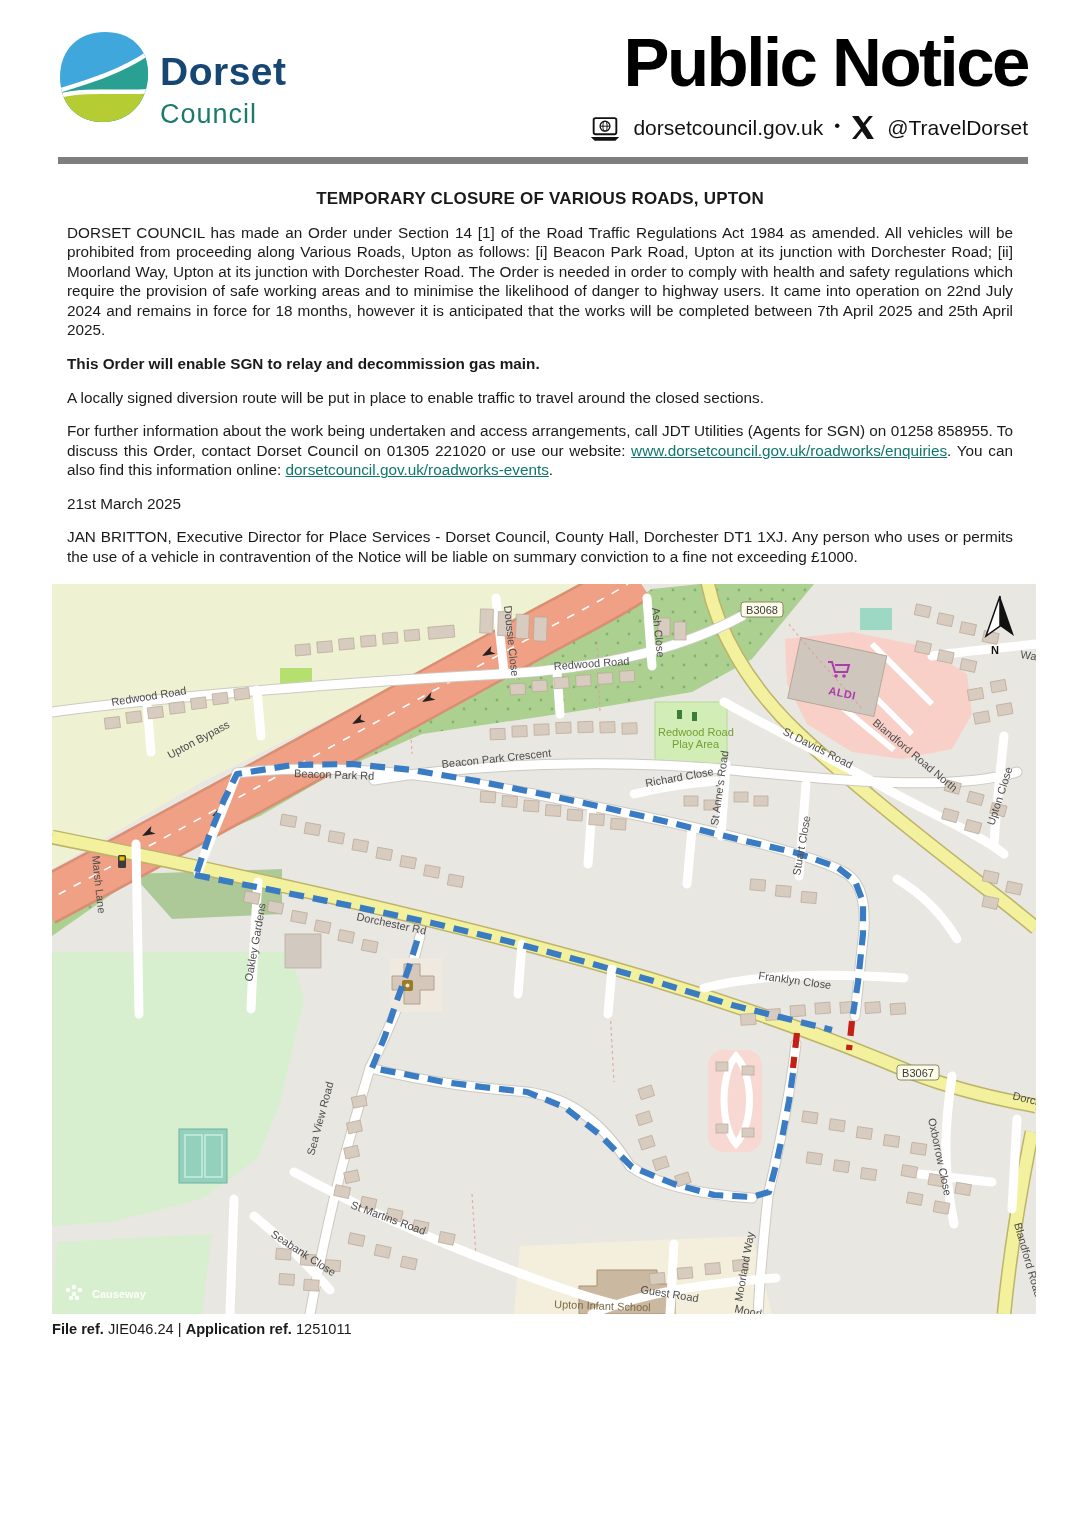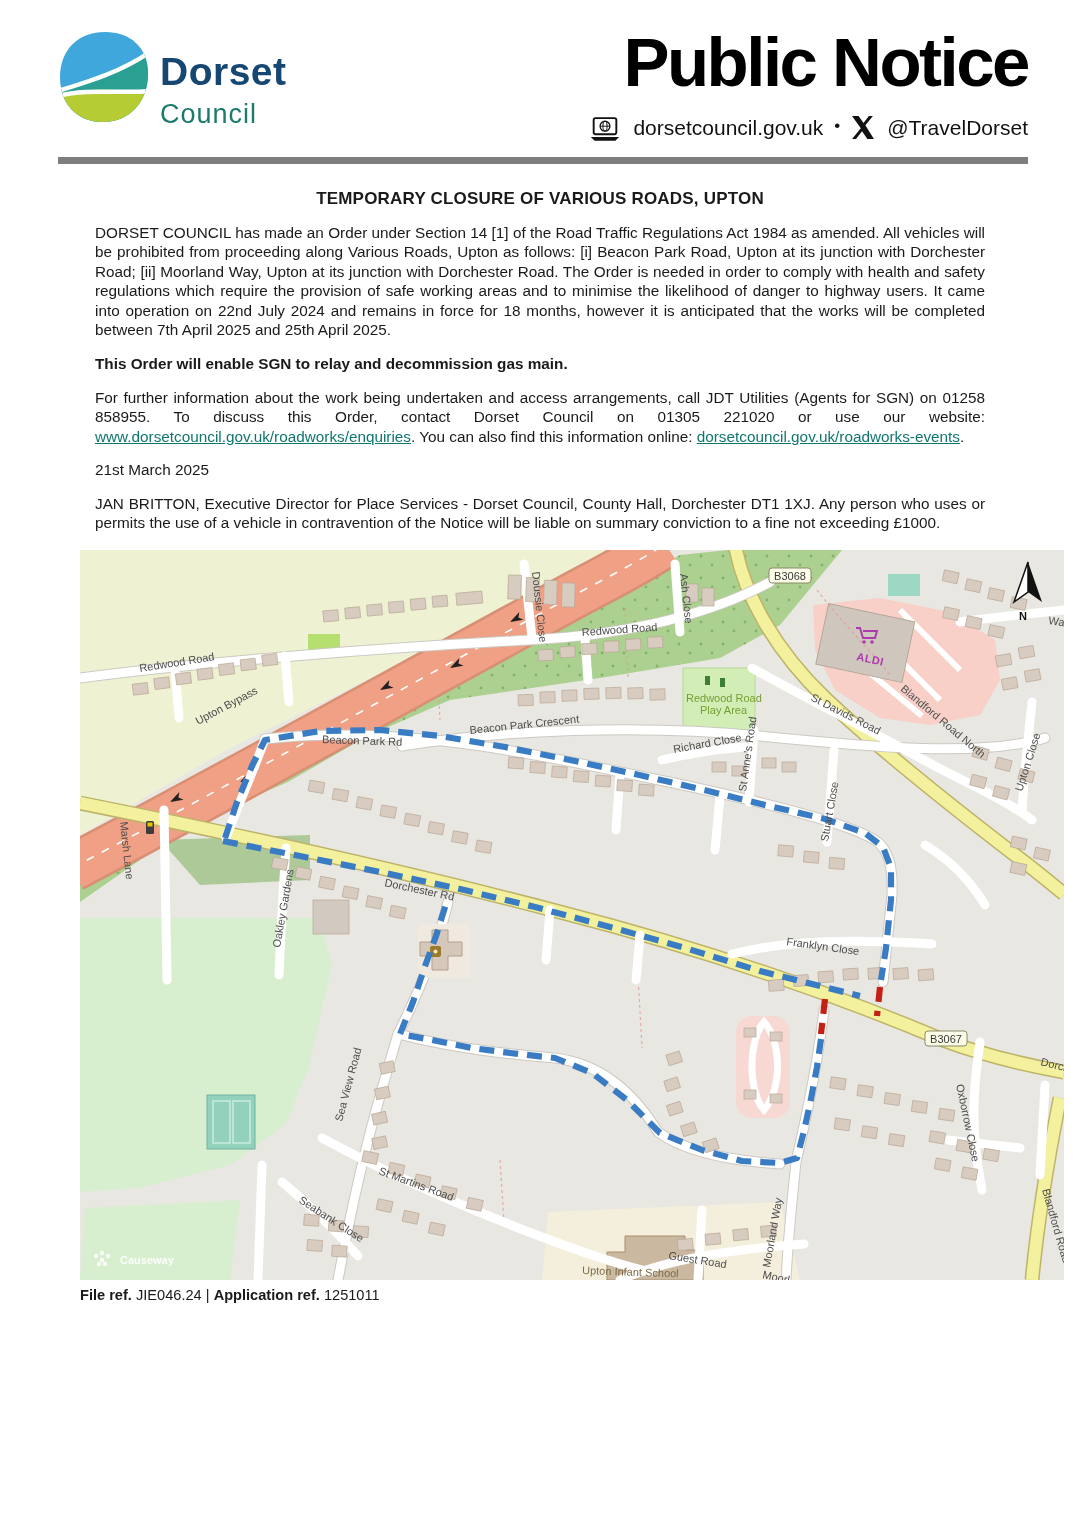--- a/index.html
+++ b/index.html
@@ -1,18 +1,18 @@
 <!DOCTYPE html>
 <html><head>
 <meta charset="utf-8">
 <style>
   html,body{margin:0;padding:0;background:#fff;}
   body{width:1080px;height:1528px;overflow:hidden;font-family:"Liberation Sans",sans-serif;color:#1a1a1a;}
   .page{width:1080px;height:1528px;position:relative;}
-  .content{padding:0 80px;}
+  .content{padding:0 52px;}
   
   header{display:flex;justify-content:space-between;align-items:flex-start;padding:30px 52px 0 58px;}
   .brand{display:flex;align-items:flex-start;gap:10px;}
   .brand-text{padding-top:22px;}
   .brand-line1{font-size:39px;font-weight:bold;color:#164672;letter-spacing:.5px;line-height:1;}
   .brand-line2{font-size:27px;color:#1b7a6e;letter-spacing:1px;line-height:1;margin-top:10px;}
   .masthead{text-align:right;}
   .masthead h1{margin:0;font-size:69px;font-weight:bold;letter-spacing:-2.5px;line-height:.95;color:#000;}
   .contact-line{display:flex;align-items:flex-start;justify-content:flex-end;gap:11px;margin-top:20px;font-size:21px;color:#111;}
   .contact-line .dot{font-size:17px;}
@@ -83,20 +83,21 @@
       </div>
     </div>
   </header>
 
   <div class="rule"></div>
 
   <main class="content">
     <h2 class="notice-title">TEMPORARY CLOSURE OF VARIOUS ROADS, UPTON</h2>
     <p>DORSET COUNCIL has made an Order under Section 14 [1] of the Road Traffic Regulations Act 1984 as amended. All vehicles will be prohibited from proceeding along Various Roads, Upton as follows: [i] Beacon Park Road, Upton at its junction with Dorchester Road; [ii] Moorland Way, Upton at its junction with Dorchester Road. The Order is needed in order to comply with health and safety regulations which require the provision of safe working areas and to minimise the likelihood of danger to highway users. It came into operation on 22nd July 2024 and remains in force for 18 months, however it is anticipated that the works will be completed between 7th April 2025 and 25th April 2025.</p>
     <p class="bold">This Order will enable SGN to relay and decommission gas main.</p>
+    <p>A locally signed diversion route will be put in place to enable traffic to travel around the closed sections.</p>
     <p><span>For further information about the work being undertaken and access arrangements, call JDT Utilities (Agents for SGN) on 01258 858955. To discuss this Order, contact Dorset Council on 01305 221020 or use our website: </span><a>www.dorsetcouncil.gov.uk/roadworks/enquiries</a><span>. You can also find this information online: </span><a>dorsetcouncil.gov.uk/roadworks-events</a><span>.</span></p>
     <p>21st March 2025</p>
     <p>JAN BRITTON, Executive Director for Place Services - Dorset Council, County Hall, Dorchester DT1 1XJ. Any person who uses or permits the use of a vehicle in contravention of the Notice will be liable on summary conviction to a fine not exceeding £1000.</p>
 
     <figure class="map">
       <svg id="mapsvg" width="984" height="730" viewBox="0 0 984 730">
         <defs>
           <pattern id="treedots" width="22" height="22" patternUnits="userSpaceOnUse">
             <circle cx="5" cy="6" r="1.4" fill="#85b26a"></circle>
             <circle cx="16" cy="15" r="1.4" fill="#85b26a"></circle>

